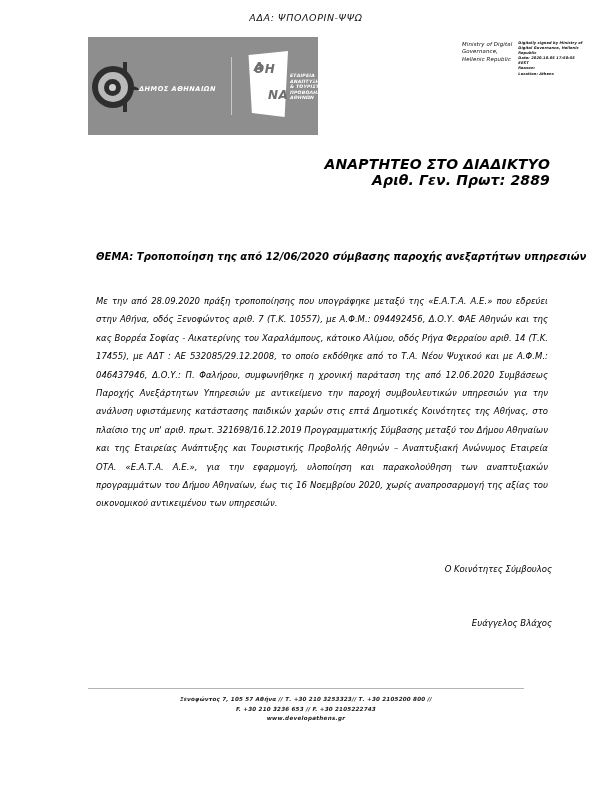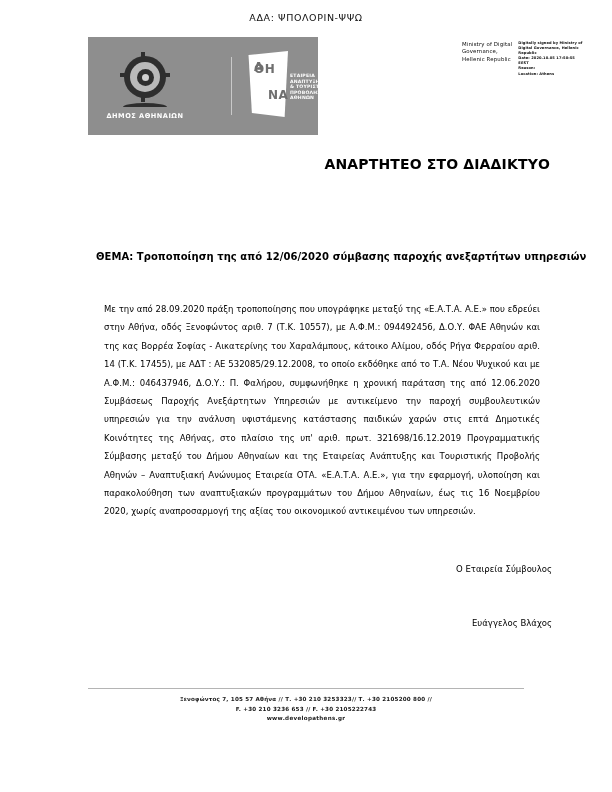--- a/index.html
+++ b/index.html
@@ -16,20 +16,21 @@
     color: #000000;
     overflow: hidden;
   }
 
   .page {
     position: absolute;
     inset: 0;
     width: 504px;
     height: 792px;
     background: #ffffff;
+    font-style: italic;
   }
 
   
   .ada-line {
     position: absolute;
     top: 12px;
     left: 0;
     width: 612px;
     text-align: center;
     font-size: 9.5px;
@@ -41,28 +42,28 @@
   .logo-banner {
     position: absolute;
     left: 88px;
     top: 37px;
     width: 230px;
     height: 98px;
     background: #8e8e8e;
   }
   .logo-left {
     position: absolute;
-    left: 1px;
+    left: 16px;
     top: 12px;
     width: 112px;
     height: 74px;
     display: flex;
-    flex-direction: column;
+    flex-direction: row;
     align-items: center;
-    justify-content: center;
+    justify-content: flex-start;
   }
   .seal {
     width: 46px;
     height: 46px;
     position: relative;
     margin-top: 2px;
   }
   .seal .ring-outer {
     position: absolute;
     left: 50%; top: 50%;
@@ -226,21 +227,21 @@
   .body-text {
     position: absolute;
     left: 96px;
     top: 292px;
     width: 452px;
     font-size: 8.5px;
     line-height: 18.4px;
     text-align: justify;
     letter-spacing: 0.02px;
   }
-  .body-text p { margin: 8px; }
+  .body-text p { margin: 0; }
 
   
   .closing {
     position: absolute;
     left: 300px;
     top: 560px;
     width: 252px;
     text-align: right;
     font-size: 8.5px;
     line-height: 18px;
@@ -319,30 +320,31 @@
 Digital Governance, Hellenic
 Republic
 Date: 2020.10.05 17:50:55
 EEST
 Reason:
 Location: Athens</div>
   </div>
 
   <div class="head-block">
     <span class="hl">ΑΝΑΡΤΗΤΕΟ ΣΤΟ ΔΙΑΔΙΚΤΥΟ</span>
+    <span class="hl">Αριθ. Γεν. Πρωτ: 2889</span>
   </div>
 
   <div class="subject">ΘΕΜΑ: Τροποποίηση της από 12/06/2020 σύμβασης παροχής ανεξαρτήτων υπηρεσιών</div>
 
   <div class="body-text">
     <p>Με την από 28.09.2020 πράξη τροποποίησης που υπογράφηκε μεταξύ της «Ε.Α.Τ.Α. Α.Ε.» που εδρεύει στην Αθήνα, οδός Ξενοφώντος αριθ. 7 (Τ.Κ. 10557), με Α.Φ.Μ.: 094492456, Δ.Ο.Υ. ΦΑΕ Αθηνών και της κας Βορρέα Σοφίας - Αικατερίνης του Χαραλάμπους, κάτοικο Αλίμου, οδός Ρήγα Φερραίου αριθ. 14 (Τ.Κ. 17455), με ΑΔΤ : ΑΕ 532085/29.12.2008, το οποίο εκδόθηκε από το Τ.Α. Νέου Ψυχικού και με Α.Φ.Μ.: 046437946, Δ.Ο.Υ.: Π. Φαλήρου, συμφωνήθηκε η χρονική παράταση της από 12.06.2020 Συμβάσεως Παροχής Ανεξάρτητων Υπηρεσιών με αντικείμενο την παροχή συμβουλευτικών υπηρεσιών για την ανάλυση υφιστάμενης κατάστασης παιδικών χαρών στις επτά Δημοτικές Κοινότητες της Αθήνας, στο πλαίσιο της υπ' αριθ. πρωτ. 321698/16.12.2019 Προγραμματικής Σύμβασης μεταξύ του Δήμου Αθηναίων και της Εταιρείας Ανάπτυξης και Τουριστικής Προβολής Αθηνών – Αναπτυξιακή Ανώνυμος Εταιρεία ΟΤΑ. «Ε.Α.Τ.Α. Α.Ε.», για την εφαρμογή, υλοποίηση και παρακολούθηση των αναπτυξιακών προγραμμάτων του Δήμου Αθηναίων, έως τις 16 Νοεμβρίου 2020, χωρίς αναπροσαρμογή της αξίας του οικονομικού αντικειμένου των υπηρεσιών.</p>
   </div>
 
   <div class="closing">
-    <span>Ο Εταιρεία Σύμβουλος</span>
+    <span>Ο Κοινότητες Σύμβουλος</span>
     <span class="gap"></span>
     <span>Ευάγγελος Βλάχος</span>
   </div>
 
   <div class="footer-rule"></div>
   <div class="footer">
     <span class="fl">Ξενοφώντος 7, 105 57 Αθήνα // Τ. +30 210 3253323// Τ. +30 2105200 800  //</span>
     <span class="fl">F. +30 210 3236 653 // F. +30 2105222743</span>
     <span class="fl url">www.developathens.gr</span>
   </div>

